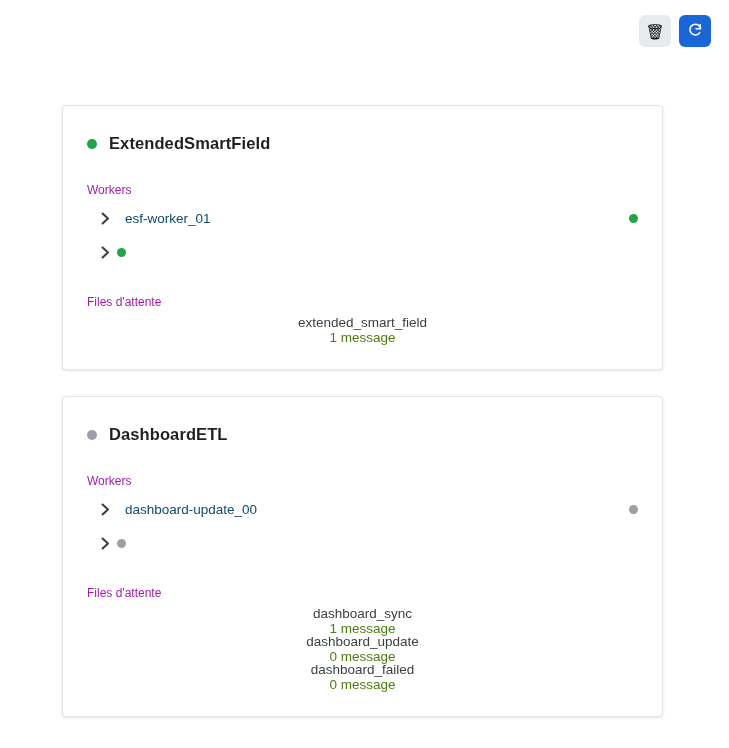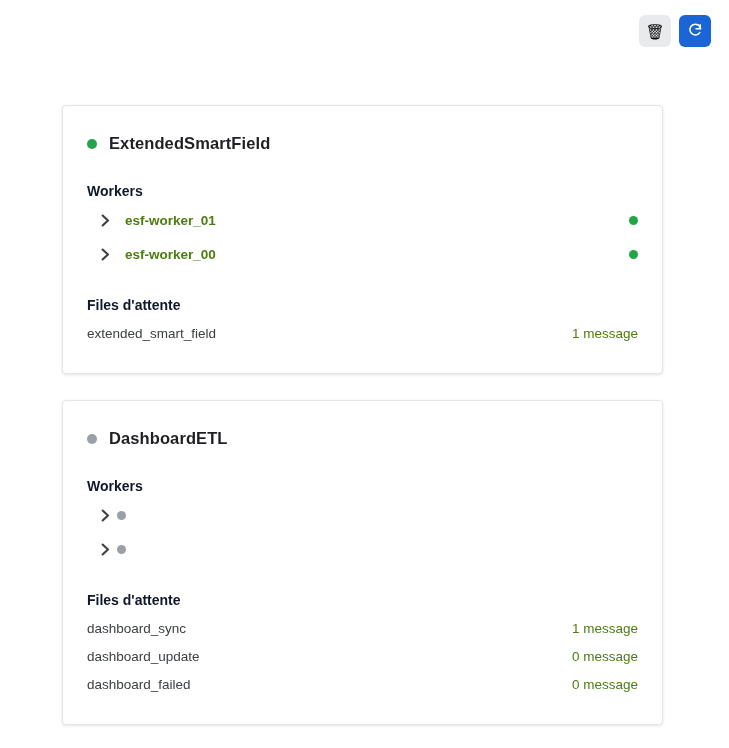--- a/index.html
+++ b/index.html
@@ -90,23 +90,23 @@
   .dot-grey  { background: #9aa0a6; }
 
   .card-title {
     font-size: 16.5px;
     font-weight: bold;
     letter-spacing: 0.1px;
     color: #1f2023;
   }
 
   .section-label {
-    font-size: 14px;
-    font-weight: bold;
-    color: #0f172a;
+    font-size: 12px;
+    font-weight: normal;
+    color: #a21caf;
     margin: 30px 0 0 0;
   }
 
   .worker-list { margin-top: 4px; }
   .worker-row {
     display: flex;
     align-items: center;
     height: 34px;
     padding-left: 11px;
     cursor: pointer;
@@ -114,24 +114,23 @@
   .chevron {
     width: 14px;
     flex: 0 0 auto;
     display: flex;
     align-items: center;
     justify-content: center;
     color: #3c4043;
   }
   .worker-name {
     font-size: 13.5px;
-    color: #4d7c0f;
+    color: #0c4a6e;
     margin-left: 13px;
     flex: 1 1 auto;
-    font-weight: bold;
   }
   .worker-dot-cell {
     width: 14px;
     display: flex;
     justify-content: flex-end;
     align-items: center;
     flex: 0 0 auto;
   }
   .worker-dot {
     width: 9px;
@@ -140,20 +139,21 @@
   }
 
   .queue-list { margin-top: 6px; }
   .queue-row {
     display: flex;
     align-items: center;
     justify-content: space-between;
     height: 28px;
     font-size: 13.5px;
     color: #3c4043;
+    flex-direction: column;
   }
   .queue-name { color: #3c4043; }
   .queue-count { color: #4d7c0f; }
 
   .sec-gap-1 { margin-top: 26px; }
 </style>
 </head>
 <body>
 
 <div class="page">
@@ -192,21 +192,20 @@
           <span class="worker-dot-cell">
             <span class="worker-dot dot-green"></span>
           </span>
         </div>
         <div class="worker-row">
           <span class="chevron">
             <svg width="9" height="13" viewBox="0 0 9 13" fill="none" stroke="#3c4043" stroke-width="2.1" stroke-linecap="round" stroke-linejoin="round">
                 <polyline points="1.6 1.5 7 6.5 1.6 11.5"></polyline>
               </svg>
           </span>
-          <span class="worker-name">esf-worker_00</span>
           <span class="worker-dot-cell">
             <span class="worker-dot dot-green"></span>
           </span>
         </div>
       </div>
 
       <div class="section-label sec-gap-1">Files d'attente</div>
       <div class="queue-list">
         <div class="queue-row">
           <span class="queue-name">extended_smart_field</span>
@@ -222,20 +221,21 @@
       </div>
 
       <div class="section-label">Workers</div>
       <div class="worker-list">
         <div class="worker-row">
           <span class="chevron">
             <svg width="9" height="13" viewBox="0 0 9 13" fill="none" stroke="#3c4043" stroke-width="2.1" stroke-linecap="round" stroke-linejoin="round">
                 <polyline points="1.6 1.5 7 6.5 1.6 11.5"></polyline>
               </svg>
           </span>
+          <span class="worker-name">dashboard-update_00</span>
           <span class="worker-dot-cell">
             <span class="worker-dot dot-grey"></span>
           </span>
         </div>
         <div class="worker-row">
           <span class="chevron">
             <svg width="9" height="13" viewBox="0 0 9 13" fill="none" stroke="#3c4043" stroke-width="2.1" stroke-linecap="round" stroke-linejoin="round">
                 <polyline points="1.6 1.5 7 6.5 1.6 11.5"></polyline>
               </svg>
           </span>

